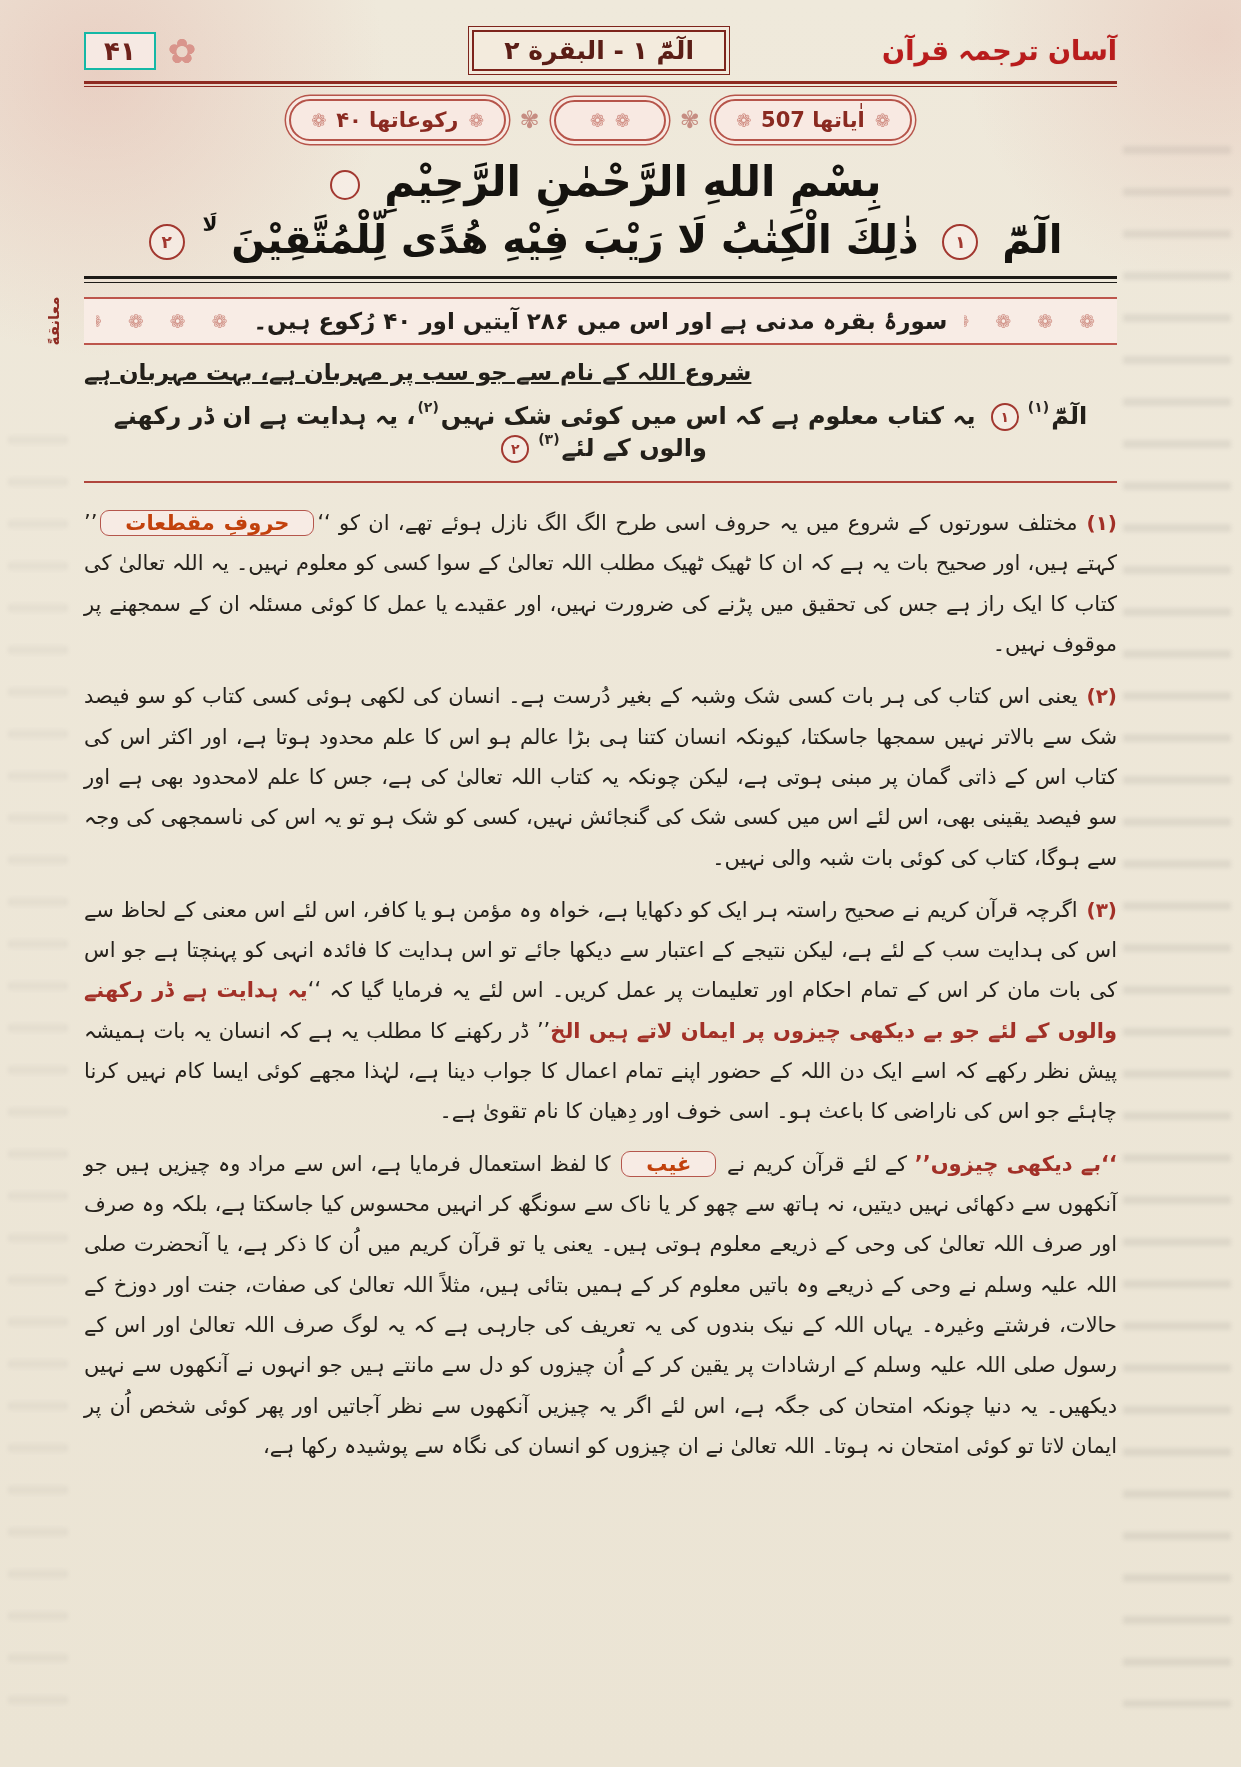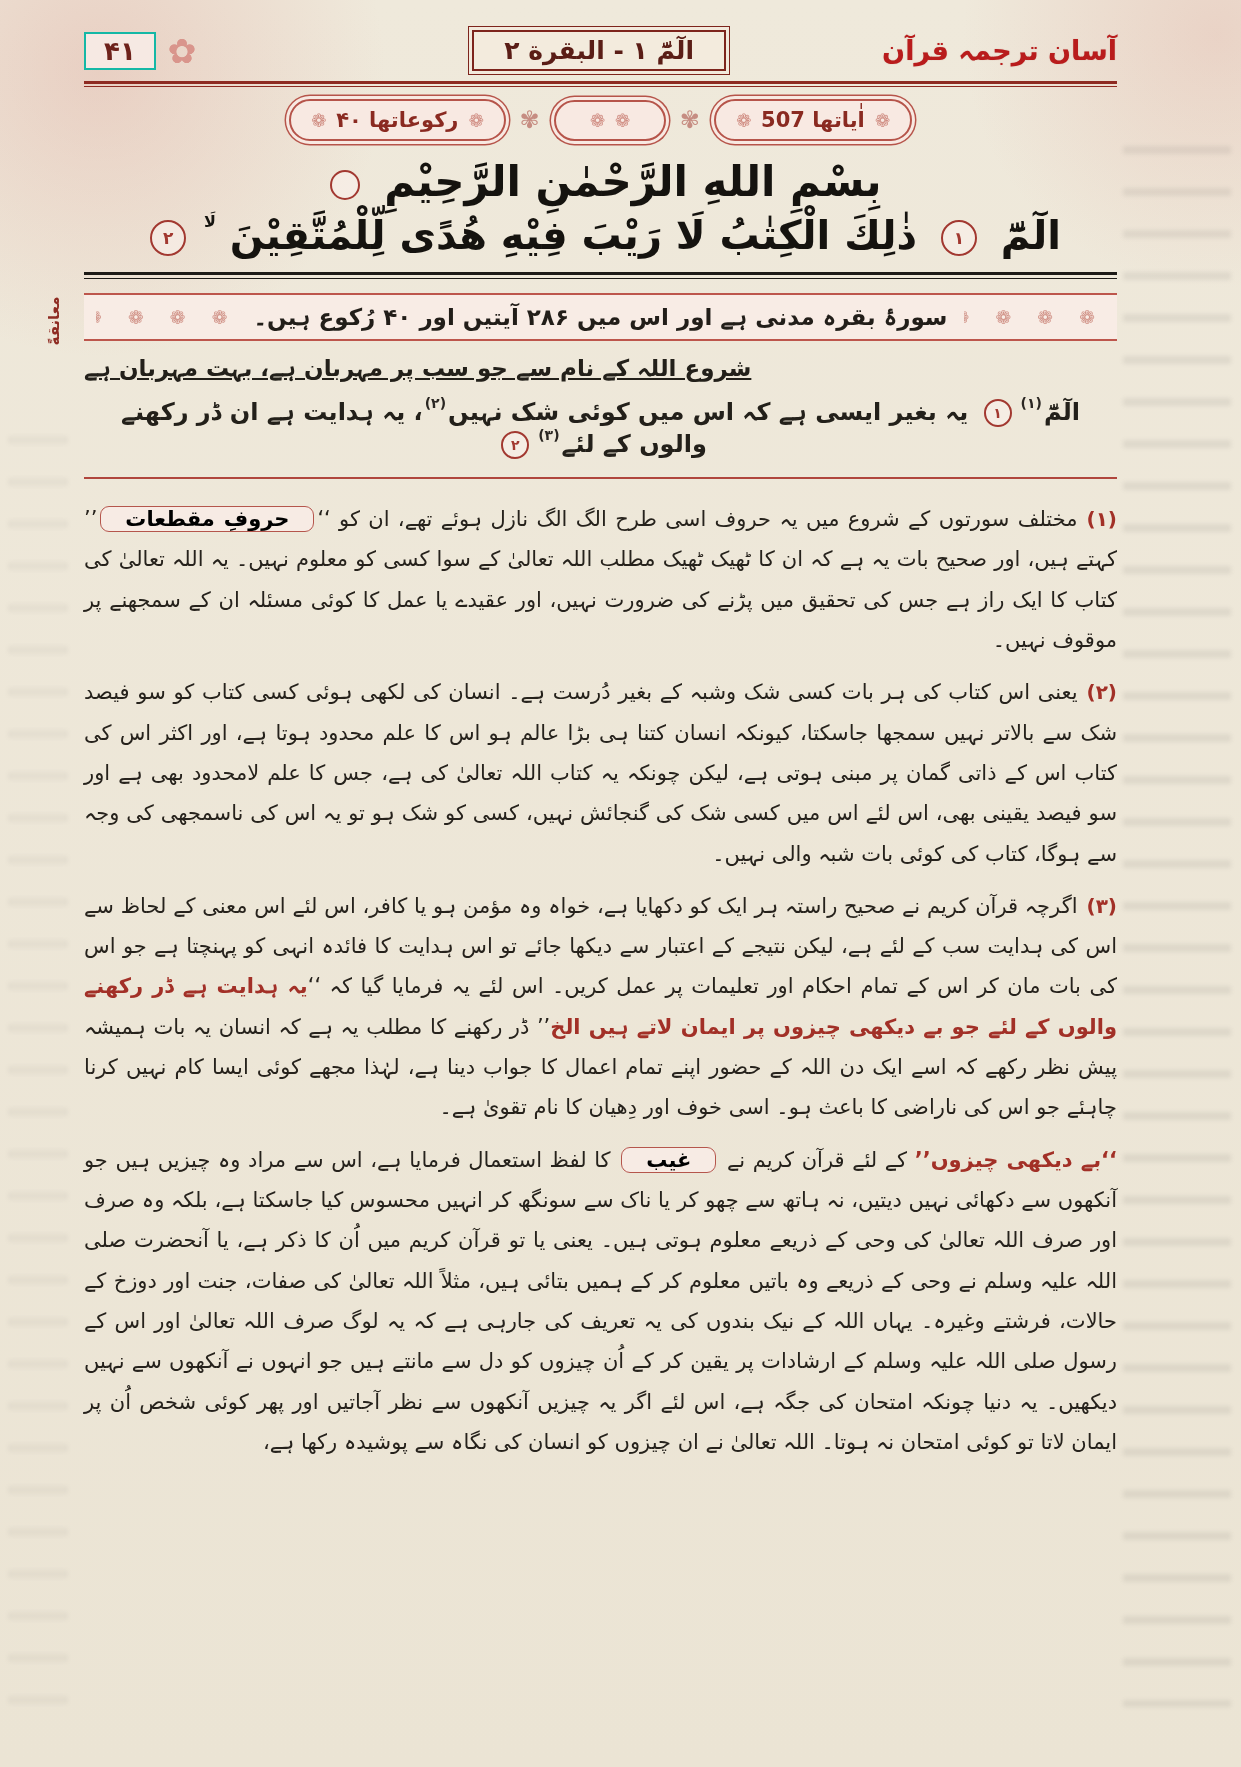--- a/index.html
+++ b/index.html
@@ -46,21 +46,21 @@
 
   
   .bismillah-row, .verse-row { text-align:center; color:#15130f; }
   .bismillah-row { font-size:42px; font-weight:bold; margin:14px 0 6px; }
   .verse-row { font-size:40px; font-weight:bold; margin:6px 0 14px; position:relative; }
   .arabic-lg { letter-spacing:0; }
   .vcircle { display:inline-flex; align-items:center; justify-content:center;
              width:36px; height:36px; border:2.5px solid #a23830; border-radius:50%;
              color:#a23830; font-size:17px; font-weight:bold; vertical-align:middle; margin:0 10px; background:rgba(250,240,235,.6); }
   .vcircle.empty { width:30px; height:30px; }
-  .waqf { color:#15130f; font-size:16px; font-weight:bold; vertical-align:22px; margin-left:-6px;text-align:center; }
+  .waqf { color:#15130f; font-size:20px; font-weight:bold; vertical-align:22px; margin-left:-6px;text-align:center; }
   .margin-note { position:absolute; left:30px; top:312px; transform:rotate(-90deg); transform-origin:center;
                  color:#8e2b22; font-size:15px; font-weight:bold; }
 
   .rule-black { border-top:3.5px solid #1d1b17; border-bottom:1.5px solid #1d1b17; height:7px; margin:6px 0 14px; }
 
   
   .intro-band { display:flex; align-items:center; gap:16px; border-top:2px solid #bd564c; border-bottom:2px solid #bd564c;
                 background:#f8ece5; padding:9px 12px; margin:2px 0 14px; }
   .intro-band .band-orn { flex:1; color:#d09186; letter-spacing:10px; font-size:19px; white-space:nowrap; overflow:hidden; text-align:center; }
   .intro-band .band-text { font-size:23px; font-weight:bold; color:#221e19; white-space:nowrap; }
@@ -72,21 +72,21 @@
   .fn-sup { font-size:14px; vertical-align:12px; font-weight:bold; color:#2a2622; margin:0 2px; }
 
   .rule-red-thin { border-top:2.5px solid #b0463d; margin:18px 0 20px; }
 
   
   .footnotes { font-size:21px; }
   .footnote { text-align:justify; line-height:1.92; margin-bottom:12px; color:#26221c; }
   .fn-marker { color:#a23027; font-weight:bold; margin-left:9px; font-size:20px; }
   .seg-normal {}
   .seg-red { color:#a23027; font-weight:600; }
-  .seg-red-box { color:#000000; font-weight:bold; border:1.5px solid #b5564c; border-radius:9px;
+  .seg-red-box { color:#c2410c; font-weight:bold; border:1.5px solid #b5564c; border-radius:9px;
                  padding:0 24px; background:#f7ebe4; margin:0 3px; }
 </style>
 </head>
 <body>
 
 <div class="bleed right"></div>
 <div class="bleed left"></div>
 
 <div class="page">
 
@@ -140,21 +140,21 @@
   <div class="rule-black"></div>
 
   <div class="intro-band">
     <span class="band-orn">❁ ❁ ❁ ❁ ❁</span>
     <span class="band-text">سورۂ بقرہ مدنی ہے اور اس میں ۲۸۶ آیتیں اور ۴۰ رُکوع ہیں۔</span>
     <span class="band-orn">❁ ❁ ❁ ❁ ❁</span>
   </div>
 
   <div class="tr-bismillah">شروع اللہ کے نام سے جو سب پر مہربان ہے، بہت مہربان ہے</div>
 
-  <div class="tr-verse"><span class="seg-normal">الٓمّٓ</span><span class="fn-sup">(۱)</span><span class="vcircle">۱</span><span class="seg-normal"> یہ بغیر ایسی ہے کہ اس میں کوئی شک نہیں</span><span class="fn-sup">(۲)</span><span class="seg-normal">، یہ ہدایت ہے ان ڈر رکھنے والوں کے لئے</span><span class="fn-sup">(۳)</span><span class="vcircle">۲</span></div>
+  <div class="tr-verse"><span class="seg-normal">الٓمّٓ</span><span class="fn-sup">(۱)</span><span class="vcircle">۱</span><span class="seg-normal"> یہ کتاب معلوم ہے کہ اس میں کوئی شک نہیں</span><span class="fn-sup">(۲)</span><span class="seg-normal">، یہ ہدایت ہے ان ڈر رکھنے والوں کے لئے</span><span class="fn-sup">(۳)</span><span class="vcircle">۲</span></div>
 
   <div class="rule-red-thin"></div>
 
   <section class="footnotes">
       <p class="footnote"><span class="fn-marker">(۱)</span><span class="seg-normal">مختلف سورتوں کے شروع میں یہ حروف اسی طرح الگ الگ نازل ہوئے تھے، ان کو ‘‘</span><span class="seg-red-box">حروفِ مقطعات</span><span class="seg-normal">’’ کہتے ہیں، اور صحیح بات یہ ہے کہ ان کا ٹھیک ٹھیک مطلب اللہ تعالیٰ کے سوا کسی کو معلوم نہیں۔ یہ اللہ تعالیٰ کی کتاب کا ایک راز ہے جس کی تحقیق میں پڑنے کی ضرورت نہیں، اور عقیدے یا عمل کا کوئی مسئلہ ان کے سمجھنے پر موقوف نہیں۔</span></p>
       <p class="footnote"><span class="fn-marker">(۲)</span><span class="seg-normal">یعنی اس کتاب کی ہر بات کسی شک وشبہ کے بغیر دُرست ہے۔ انسان کی لکھی ہوئی کسی کتاب کو سو فیصد شک سے بالاتر نہیں سمجھا جاسکتا، کیونکہ انسان کتنا ہی بڑا عالم ہو اس کا علم محدود ہوتا ہے، اور اکثر اس کی کتاب اس کے ذاتی گمان پر مبنی ہوتی ہے، لیکن چونکہ یہ کتاب اللہ تعالیٰ کی ہے، جس کا علم لامحدود بھی ہے اور سو فیصد یقینی بھی، اس لئے اس میں کسی شک کی گنجائش نہیں، کسی کو شک ہو تو یہ اس کی ناسمجھی کی وجہ سے ہوگا، کتاب کی کوئی بات شبہ والی نہیں۔</span></p>
       <p class="footnote"><span class="fn-marker">(۳)</span><span class="seg-normal">اگرچہ قرآن کریم نے صحیح راستہ ہر ایک کو دکھایا ہے، خواہ وہ مؤمن ہو یا کافر، اس لئے اس معنی کے لحاظ سے اس کی ہدایت سب کے لئے ہے، لیکن نتیجے کے اعتبار سے دیکھا جائے تو اس ہدایت کا فائدہ انہی کو پہنچتا ہے جو اس کی بات مان کر اس کے تمام احکام اور تعلیمات پر عمل کریں۔ اس لئے یہ فرمایا گیا کہ ‘‘</span><span class="seg-red">یہ ہدایت ہے ڈر رکھنے والوں کے لئے جو بے دیکھی چیزوں پر ایمان لاتے ہیں الخ</span><span class="seg-normal">’’ ڈر رکھنے کا مطلب یہ ہے کہ انسان یہ بات ہمیشہ پیش نظر رکھے کہ اسے ایک دن اللہ کے حضور اپنے تمام اعمال کا جواب دینا ہے، لہٰذا مجھے کوئی ایسا کام نہیں کرنا چاہئے جو اس کی ناراضی کا باعث ہو۔ اسی خوف اور دِھیان کا نام تقویٰ ہے۔</span></p>
       <p class="footnote"><span class="seg-red">‘‘بے دیکھی چیزوں’’</span><span class="seg-normal"> کے لئے قرآن کریم نے </span><span class="seg-red-box">غیب</span><span class="seg-normal"> کا لفظ استعمال فرمایا ہے، اس سے مراد وہ چیزیں ہیں جو آنکھوں سے دکھائی نہیں دیتیں، نہ ہاتھ سے چھو کر یا ناک سے سونگھ کر انہیں محسوس کیا جاسکتا ہے، بلکہ وہ صرف اور صرف اللہ تعالیٰ کی وحی کے ذریعے معلوم ہوتی ہیں۔ یعنی یا تو قرآن کریم میں اُن کا ذکر ہے، یا آنحضرت صلی اللہ علیہ وسلم نے وحی کے ذریعے وہ باتیں معلوم کر کے ہمیں بتائی ہیں، مثلاً اللہ تعالیٰ کی صفات، جنت اور دوزخ کے حالات، فرشتے وغیرہ۔ یہاں اللہ کے نیک بندوں کی یہ تعریف کی جارہی ہے کہ یہ لوگ صرف اللہ تعالیٰ اور اس کے رسول صلی اللہ علیہ وسلم کے ارشادات پر یقین کر کے اُن چیزوں کو دل سے مانتے ہیں جو انہوں نے آنکھوں سے نہیں دیکھیں۔ یہ دنیا چونکہ امتحان کی جگہ ہے، اس لئے اگر یہ چیزیں آنکھوں سے نظر آجاتیں اور پھر کوئی شخص اُن پر ایمان لاتا تو کوئی امتحان نہ ہوتا۔ اللہ تعالیٰ نے ان چیزوں کو انسان کی نگاہ سے پوشیدہ رکھا ہے،</span></p>
     </section>
 

